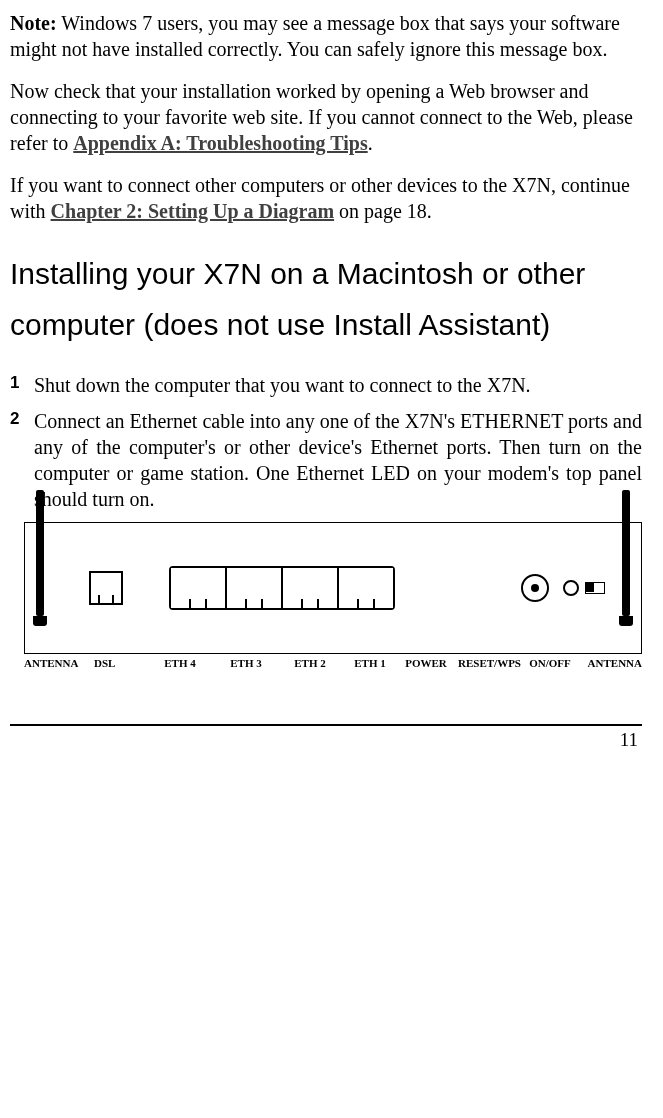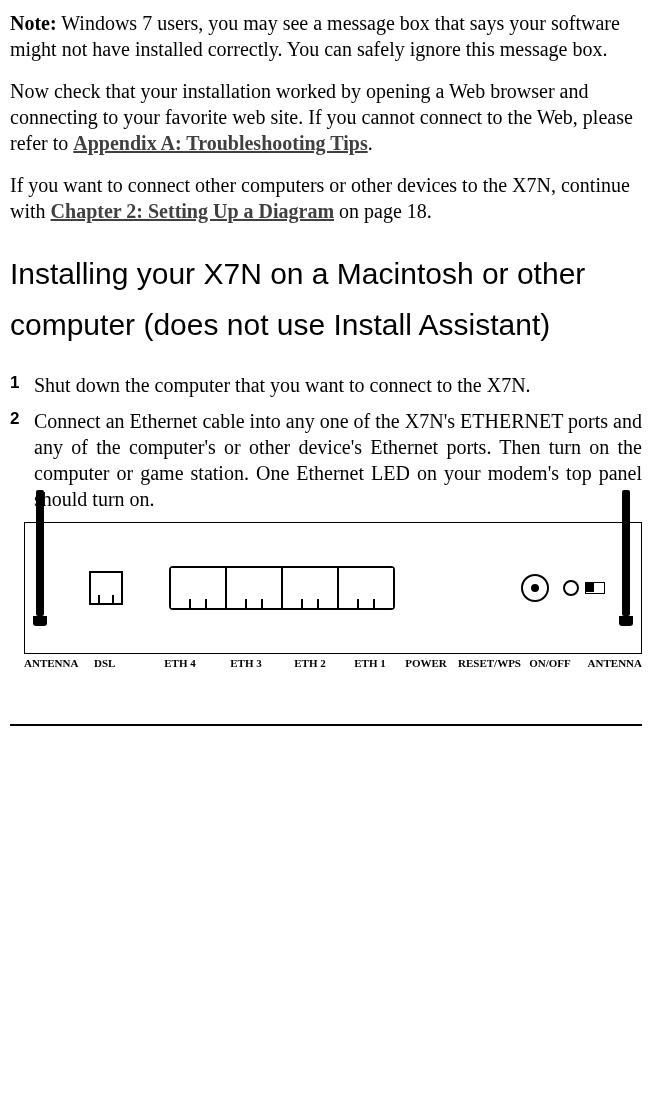--- a/index.html
+++ b/index.html
@@ -279,14 +279,15 @@
       <span style="width:52px; text-align:center;">ETH 2</span>
       <span style="width:48px; text-align:center;">ETH 1</span>
       <span style="width:44px; text-align:center;">POWER</span>
       <span style="width:60px; text-align:left;">RESET/WPS</span>
       <span style="width:44px; text-align:center;">ON/OFF</span>
       <span style="width:60px; text-align:right;">ANTENNA</span>
     </div>
   </div>
 
   <div class="footer-line"></div>
+  <div class="page-num">11</div>
 
 </div>
 
 </body></html>

